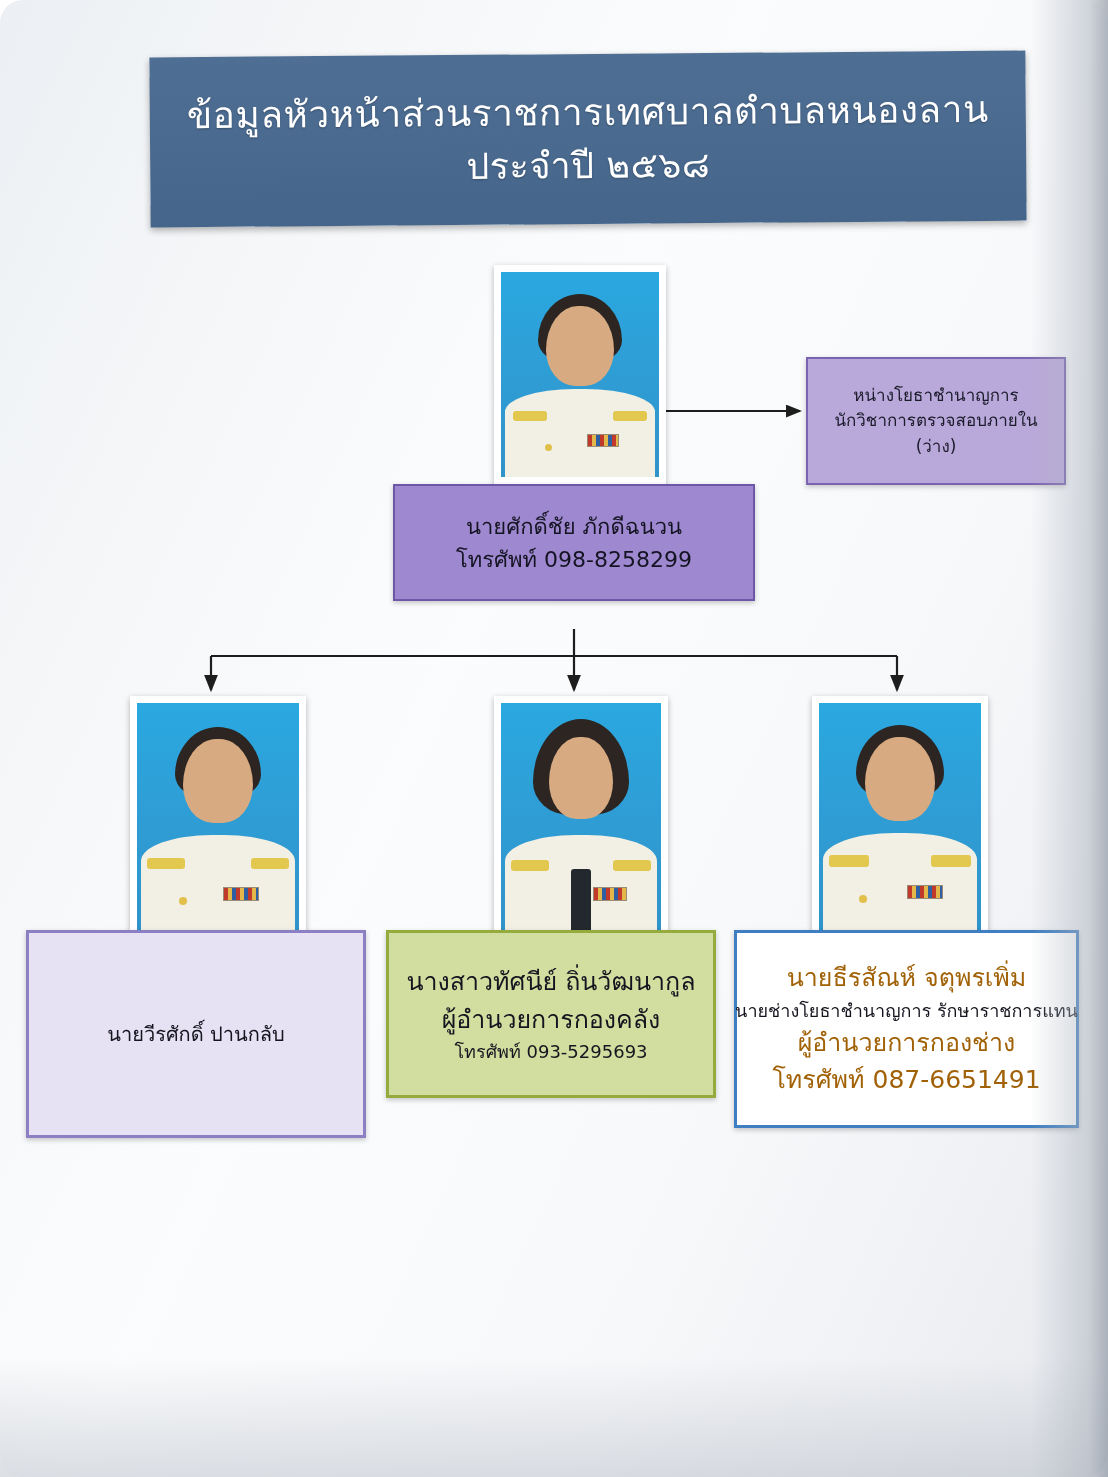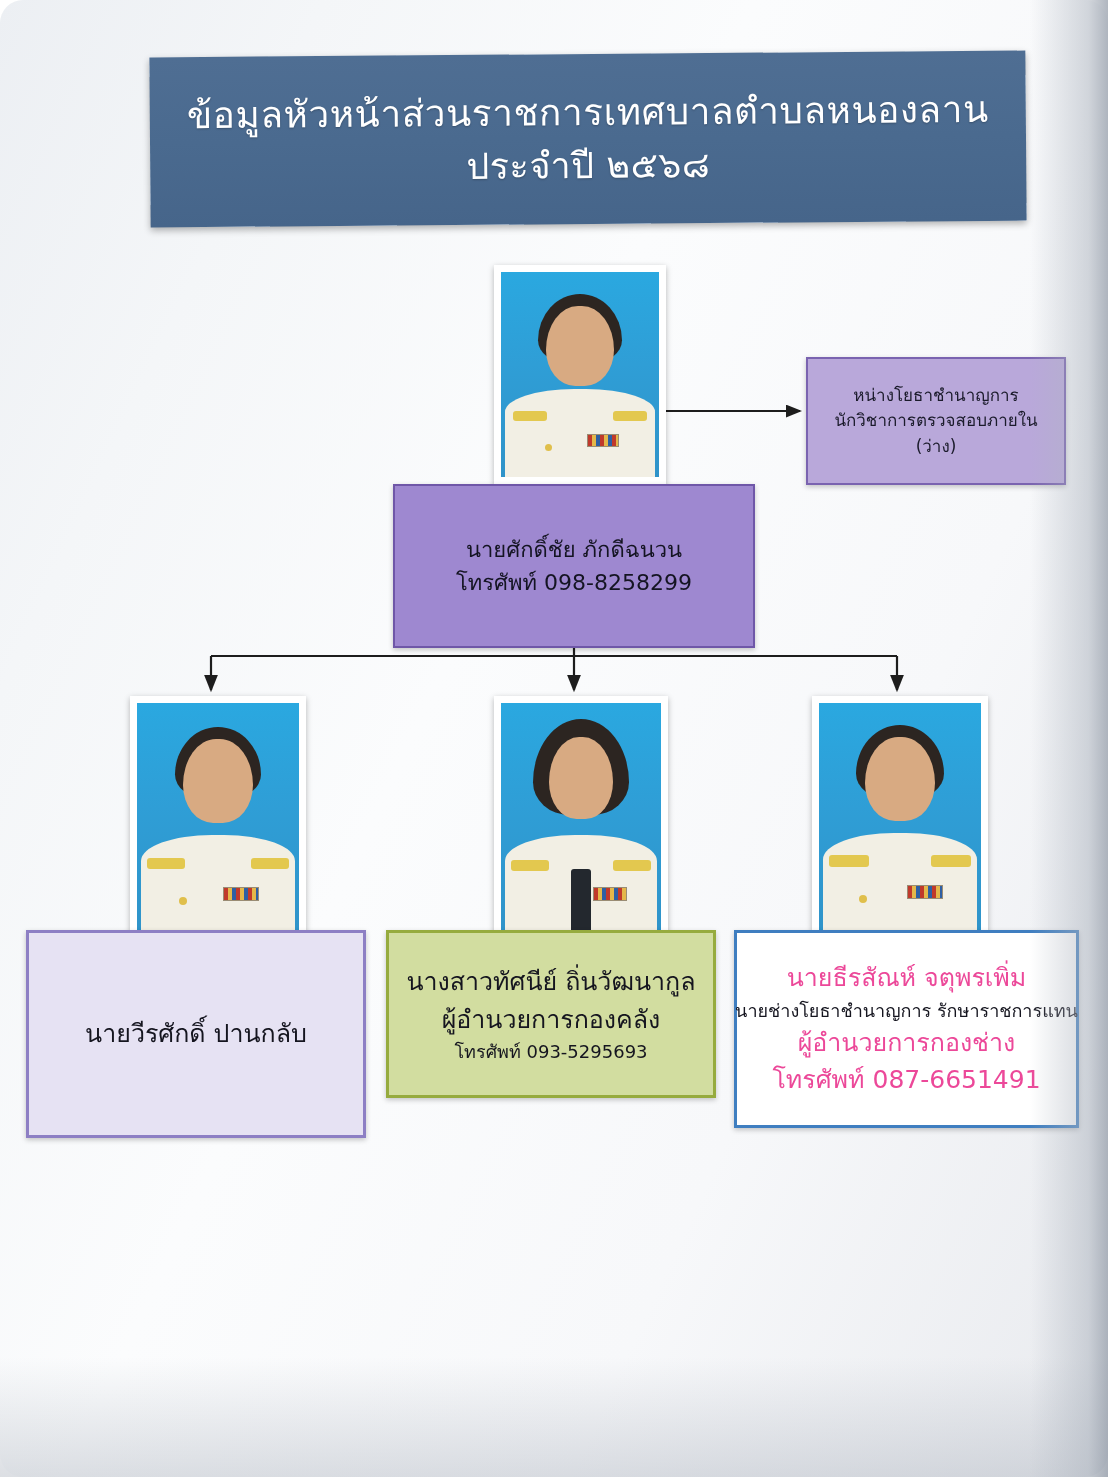--- a/index.html
+++ b/index.html
@@ -158,41 +158,41 @@
   }
   #box-audit .row {
     color: #1b1b2b;
     font-size: 17px;
   }
 
   #box-clerk {
     left: 393px;
     top: 484px;
     width: 362px;
-    height: 164px;
+    height: 117px;
     background: #9e88d0;
     border: 2px solid #6f57a8;
     align-items: center;
   }
   #box-clerk .row {
     color: #141422;
     font-size: 22px;
   }
 
   #box-office {
     left: 26px;
     top: 930px;
     width: 340px;
     height: 208px;
     background: #e6e2f3;
     border: 3px solid #8d7fc4;
   }
   #box-office .row {
     color: #15151f;
-    font-size: 25px;
+    font-size: 20px;
   }
 
   #box-finance {
     left: 386px;
     top: 930px;
     width: 330px;
     height: 168px;
     background: #d2dda0;
     border: 3px solid #96ab3e;
   }
@@ -200,21 +200,21 @@
   #box-finance .row-sub  { color: #15151f; font-size: 18px; }
 
   #box-works {
     left: 734px;
     top: 930px;
     width: 345px;
     height: 198px;
     background: #ffffff;
     border: 3px solid #3f7ec0;
   }
-  #box-works .row-main { color: #ec4899; font-size: 25px; }
+  #box-works .row-main { color: #a16207; font-size: 25px; }
   #box-works .row-sub  { color: #15151f; font-size: 18px; }
 
   
   #connectors {
     position: absolute;
     left: 0; top: 0;
     width: 1108px;
     height: 1477px;
     pointer-events: none;
   }

